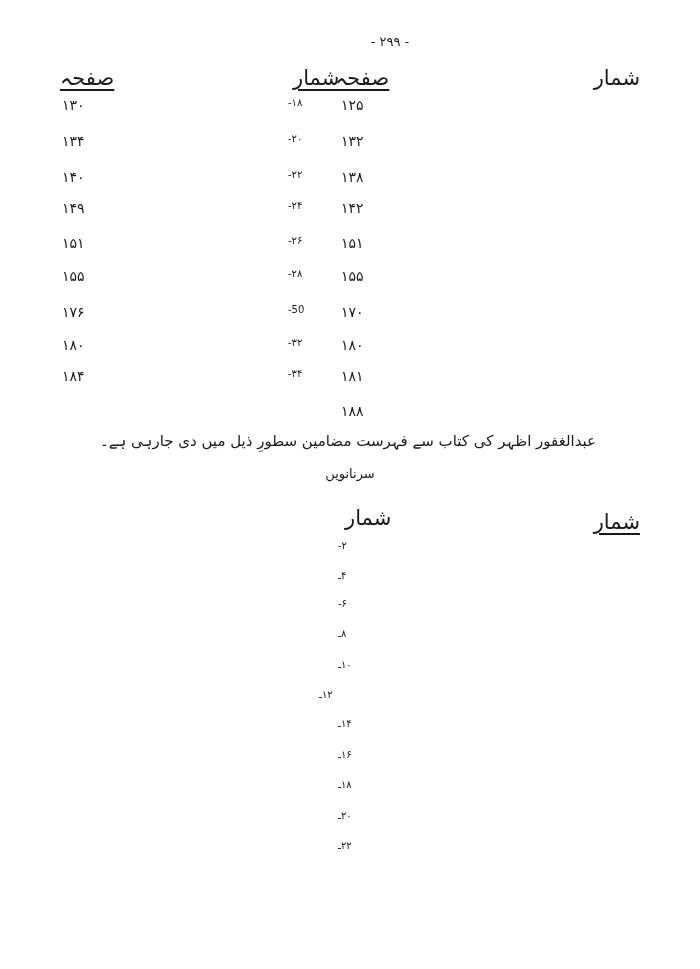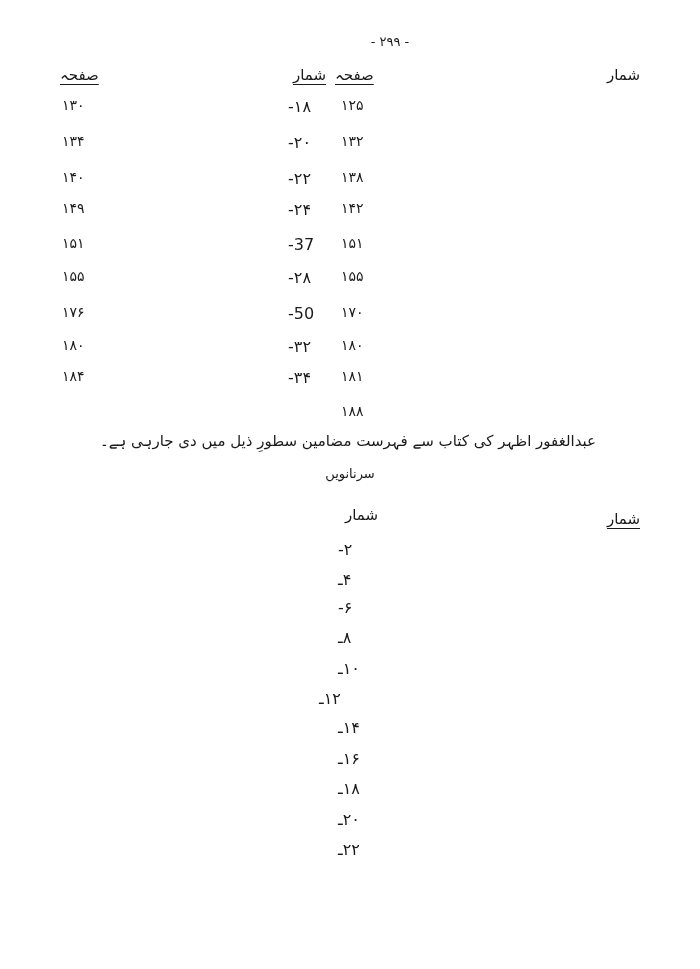--- a/index.html
+++ b/index.html
@@ -5,26 +5,26 @@
     html, body { margin: 0; padding: 0; background: #ffffff; }
     body {
       width: 700px; height: 969px; position: relative; overflow: hidden;
       font-family: "DejaVu Sans", sans-serif; color: #1a1a1a;
     }
     .page-number {
       position: absolute; top: 34px; left: 0; width: 700px; text-align: center;
       font-size: 13px; letter-spacing: 1px; padding-left: 40px;
     }
     .hdr {
-      position: absolute; font-size: 15px; direction: rtl;
+      position: absolute; font-size: 21px; direction: rtl;
     }
     .hdr.ul { text-decoration: underline; text-underline-offset: 4px; }
     .row { position: absolute; height: 30px; }
     .num {
-      position: absolute; font-size: 16px; direction: rtl; text-align: right; white-space: nowrap;
+      position: absolute; font-size: 10px; direction: rtl; text-align: right; white-space: nowrap;
     }
     .page {
       position: absolute; font-size: 14px; direction: rtl; text-align: right; white-space: nowrap;
     }
     .intro {
       position: absolute; top: 432px; left: 0; width: 696px; text-align: center;
       font-size: 15px; direction: rtl;
     }
     .subtitle {
       position: absolute; top: 466px; left: 0; width: 700px; text-align: center;
@@ -68,21 +68,21 @@
     <div class="row" style="top:200px;">
 
       <span class="page" style="left:341px;top:0">۱۴۲</span>
       <span class="num" style="left:288px;top:0">۲۴-</span>
 
       <span class="page" style="left:62px;top:0">۱۴۹</span>
     </div>
     <div class="row" style="top:235px;">
 
       <span class="page" style="left:341px;top:0">۱۵۱</span>
-      <span class="num" style="left:288px;top:0">37-</span>
+      <span class="num" style="left:288px;top:0">۲۶-</span>
 
       <span class="page" style="left:62px;top:0">۱۵۱</span>
     </div>
     <div class="row" style="top:268px;">
 
       <span class="page" style="left:341px;top:0">۱۵۵</span>
       <span class="num" style="left:288px;top:0">۲۸-</span>
 
       <span class="page" style="left:62px;top:0">۱۵۵</span>
     </div>

